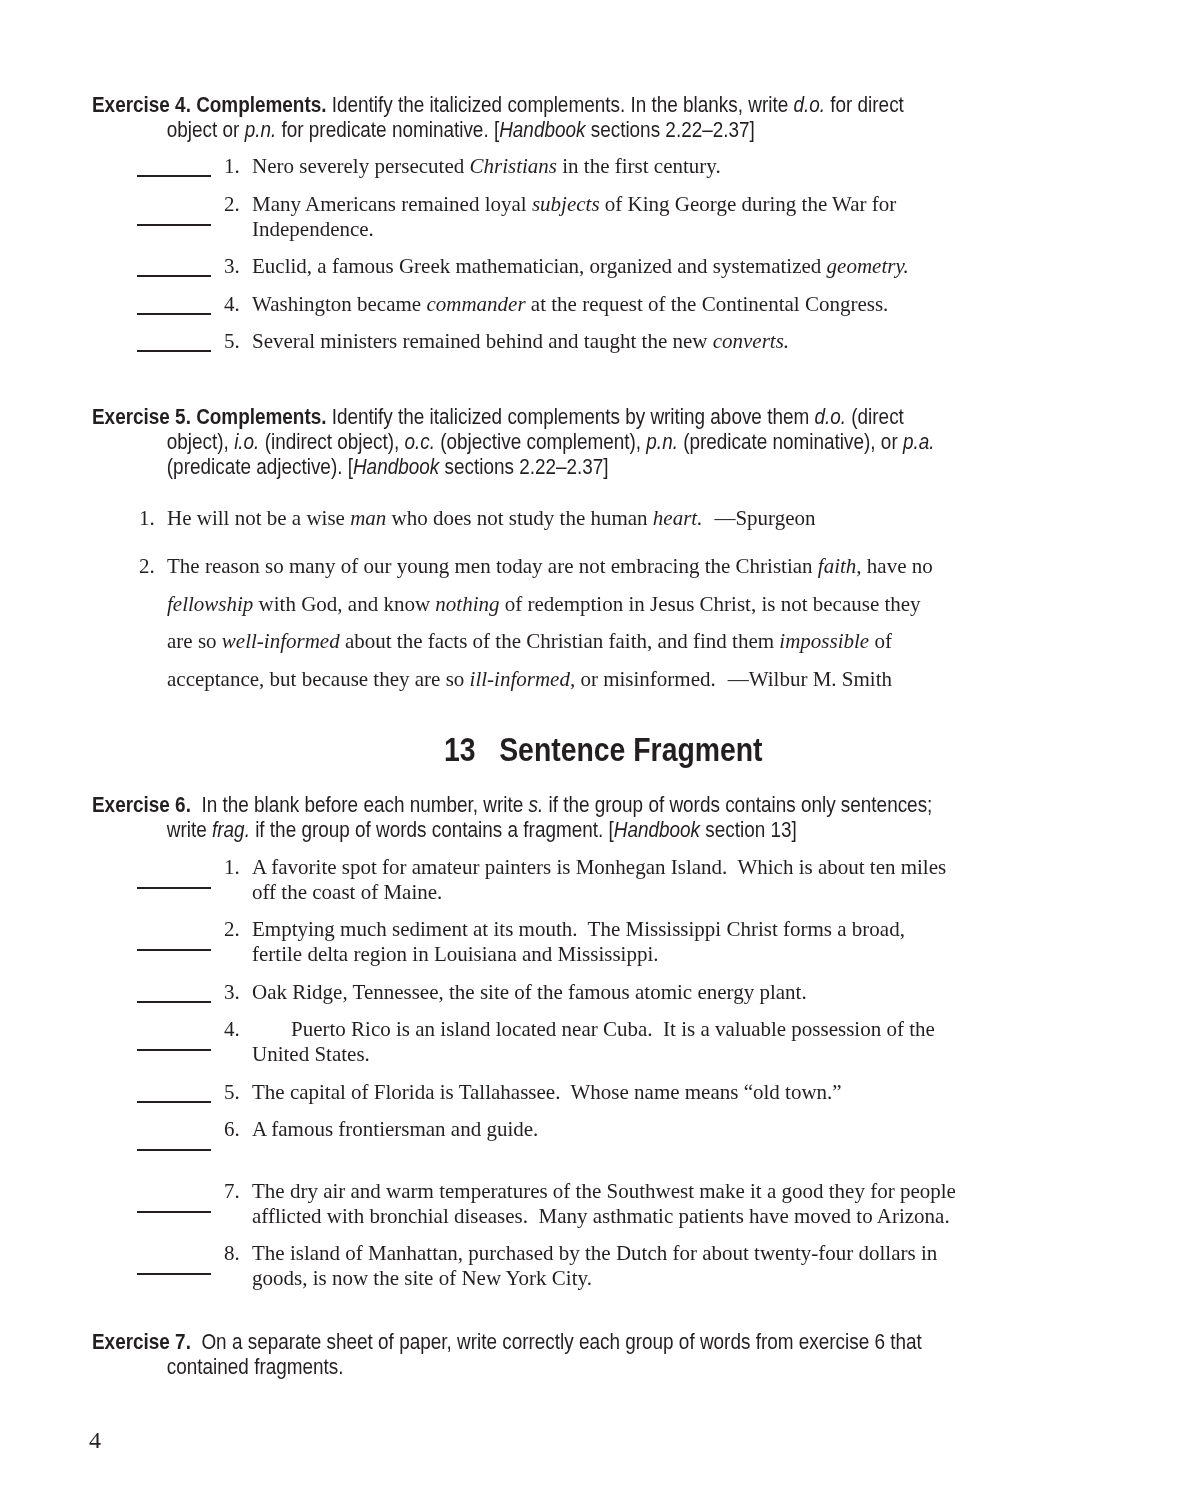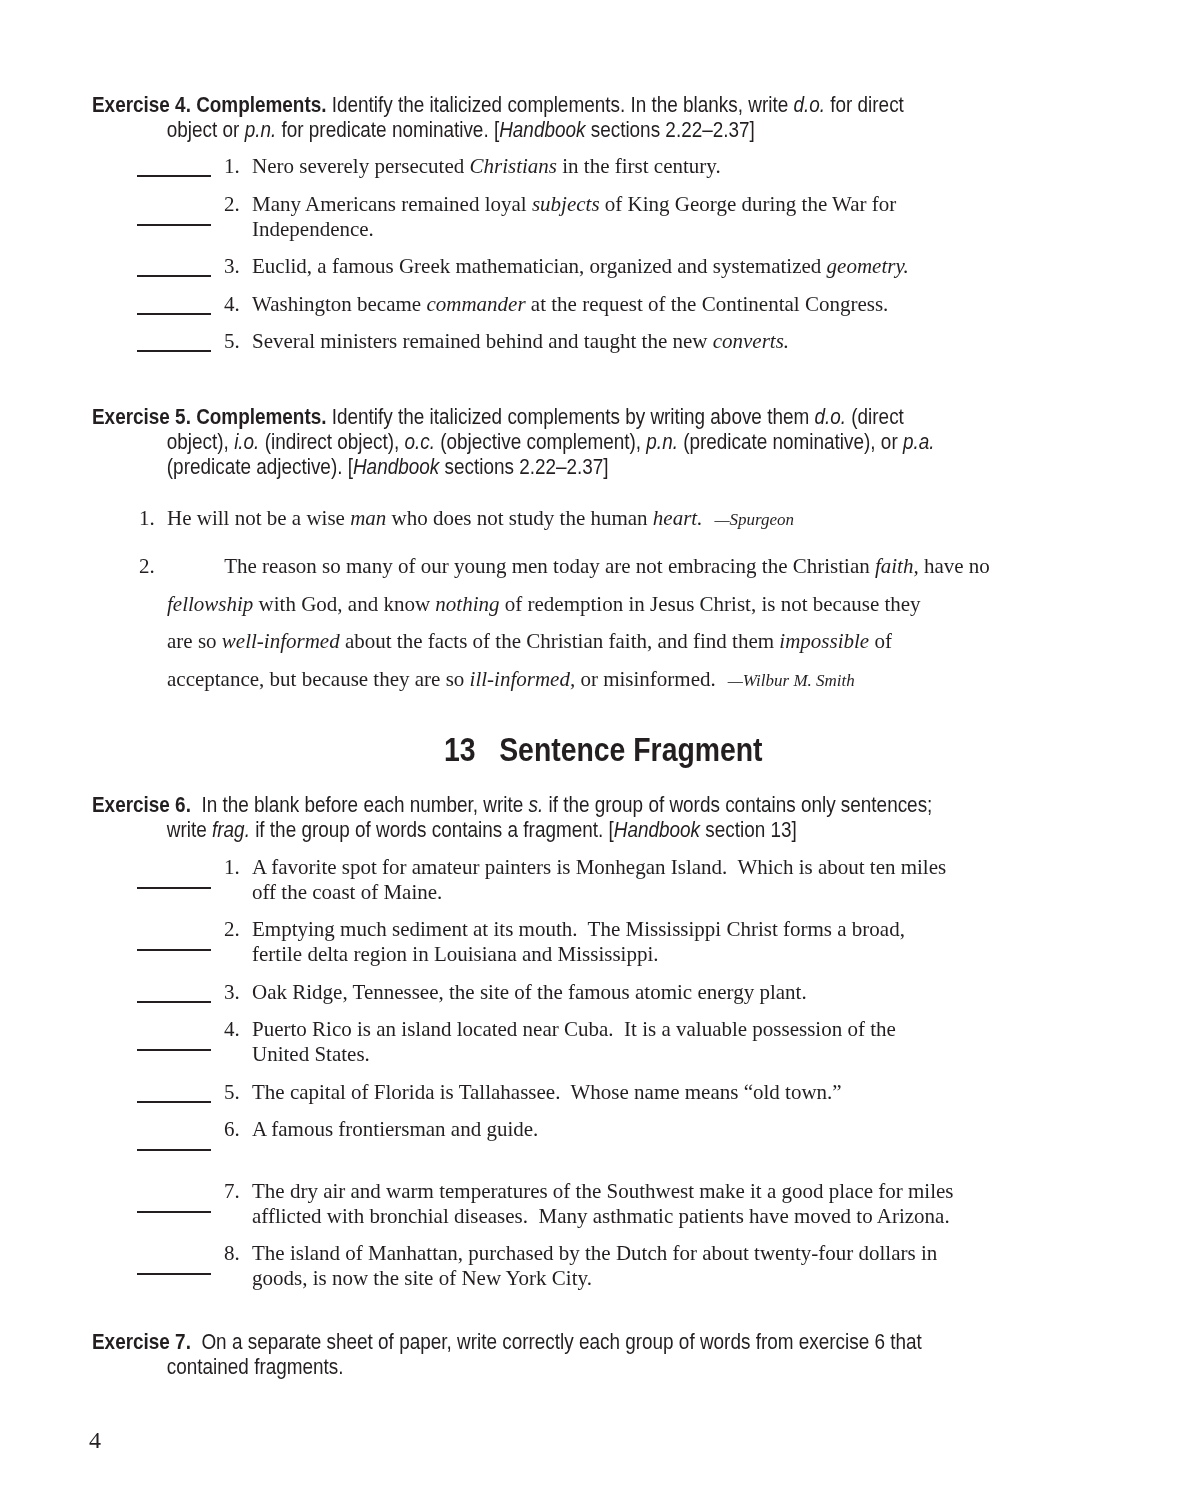--- a/index.html
+++ b/index.html
@@ -28,21 +28,21 @@
   .item .num { position: absolute; left: 87px; width: 30px; text-align: left; }
   .item .txt { position: absolute; left: 115px; width: 800px; }
 
   .quote {
     position: absolute; left: 136px; width: 910px;
     font-family: "Liberation Serif", serif;
     font-size: 21px; line-height: 37.5px;
   }
   .quote .num { position: absolute; left: 0; }
   .quote .txt { position: absolute; left: 28px; width: 880px; }
-  .attr { font-style: italic; font-size: 17px; margin-left: 12px; }
+  .attr { font-size: 21px; margin-left: 12px; }
 
   .section-title {
     position: absolute; left: 0; width: 1200px; top: 730px; text-align: center;
     font-family: "Liberation Sans", sans-serif; font-weight: bold;
     font-size: 33px; line-height: 40px;
   }
   .section-title span.inner { display: inline-block; transform: scaleX(0.86); }
   .page-num {
     position: absolute; left: 86px; top: 1427px;
     font-family: "Liberation Serif", serif; font-size: 24px;
@@ -105,21 +105,21 @@
   <div id="ex5-items">
       <div class="quote" style="top: 500px;">
         <span class="num">1.</span>
         <div class="txt">
           <div style="white-space: pre;"><span>He will not be a wise </span><i>man</i><span> who does not study the human </span><i>heart.</i><span class="attr">—Spurgeon</span></div>
         </div>
       </div>
       <div class="quote" style="top: 548px;">
         <span class="num">2.</span>
         <div class="txt">
-          <div style="white-space: pre; text-align: center;"><span>The reason so many of our young men today are not embracing the Christian </span><i>faith,</i><span> have no</span></div>
+          <div style="white-space: pre;"><span>The reason so many of our young men today are not embracing the Christian </span><i>faith,</i><span> have no</span></div>
           <div style="white-space: pre;"><i>fellowship</i><span> with God, and know </span><i>nothing</i><span> of redemption in Jesus Christ, is not because they</span></div>
           <div style="white-space: pre;"><span>are so </span><i>well-informed</i><span> about the facts of the Christian faith, and find them </span><i>impossible</i><span> of</span></div>
           <div style="white-space: pre;"><span>acceptance, but because they are so </span><i>ill-informed,</i><span> or misinformed.</span><span class="attr">—Wilbur M. Smith</span></div>
         </div>
       </div>
     </div>
 
   <div class="section-title">
     <span class="inner"><span>13</span>&nbsp;&nbsp;&nbsp;<span>Sentence Fragment</span></span>
   </div>
@@ -149,21 +149,21 @@
         <div class="blank" style="top: 21px; height: 0px;"></div>
         <span class="num">3.</span>
         <div class="txt">
           <div style="white-space: pre;"><span>Oak Ridge, Tennessee, the site of the famous atomic energy plant.</span></div>
         </div>
       </div>
       <div class="item" style="top: 1017px;">
         <div class="blank" style="top: 32px; height: 0px;"></div>
         <span class="num">4.</span>
         <div class="txt">
-          <div style="white-space: pre;"><span>Puerto Rico is an island located near Cuba.  It is a valuable possession of the</span></div>
+          <div style="white-space: pre; margin-left: 39px;"><span>Puerto Rico is an island located near Cuba.  It is a valuable possession of the</span></div>
           <div style="white-space: pre;"><span>United States.</span></div>
         </div>
       </div>
       <div class="item" style="top: 1080px;">
         <div class="blank" style="top: 21px; height: 0px;"></div>
         <span class="num">5.</span>
         <div class="txt">
           <div style="white-space: pre;"><span>The capital of Florida is Tallahassee.  Whose name means “old town.”</span></div>
         </div>
       </div>
@@ -171,21 +171,21 @@
         <div class="blank" style="top: 32px; height: 0px;"></div>
         <span class="num">6.</span>
         <div class="txt">
           <div style="white-space: pre;"><span>A famous frontiersman and guide.</span></div>
         </div>
       </div>
       <div class="item" style="top: 1179px;">
         <div class="blank" style="top: 32px; height: 0px;"></div>
         <span class="num">7.</span>
         <div class="txt">
-          <div style="white-space: pre;"><span>The dry air and warm temperatures of the Southwest make it a good place for miles</span></div>
+          <div style="white-space: pre;"><span>The dry air and warm temperatures of the Southwest make it a good they for people</span></div>
           <div style="white-space: pre;"><span>afflicted with bronchial diseases.  Many asthmatic patients have moved to Arizona.</span></div>
         </div>
       </div>
       <div class="item" style="top: 1241px;">
         <div class="blank" style="top: 32px; height: 0px;"></div>
         <span class="num">8.</span>
         <div class="txt">
           <div style="white-space: pre;"><span>The island of Manhattan, purchased by the Dutch for about twenty-four dollars in</span></div>
           <div style="white-space: pre;"><span>goods, is now the site of New York City.</span></div>
         </div>

